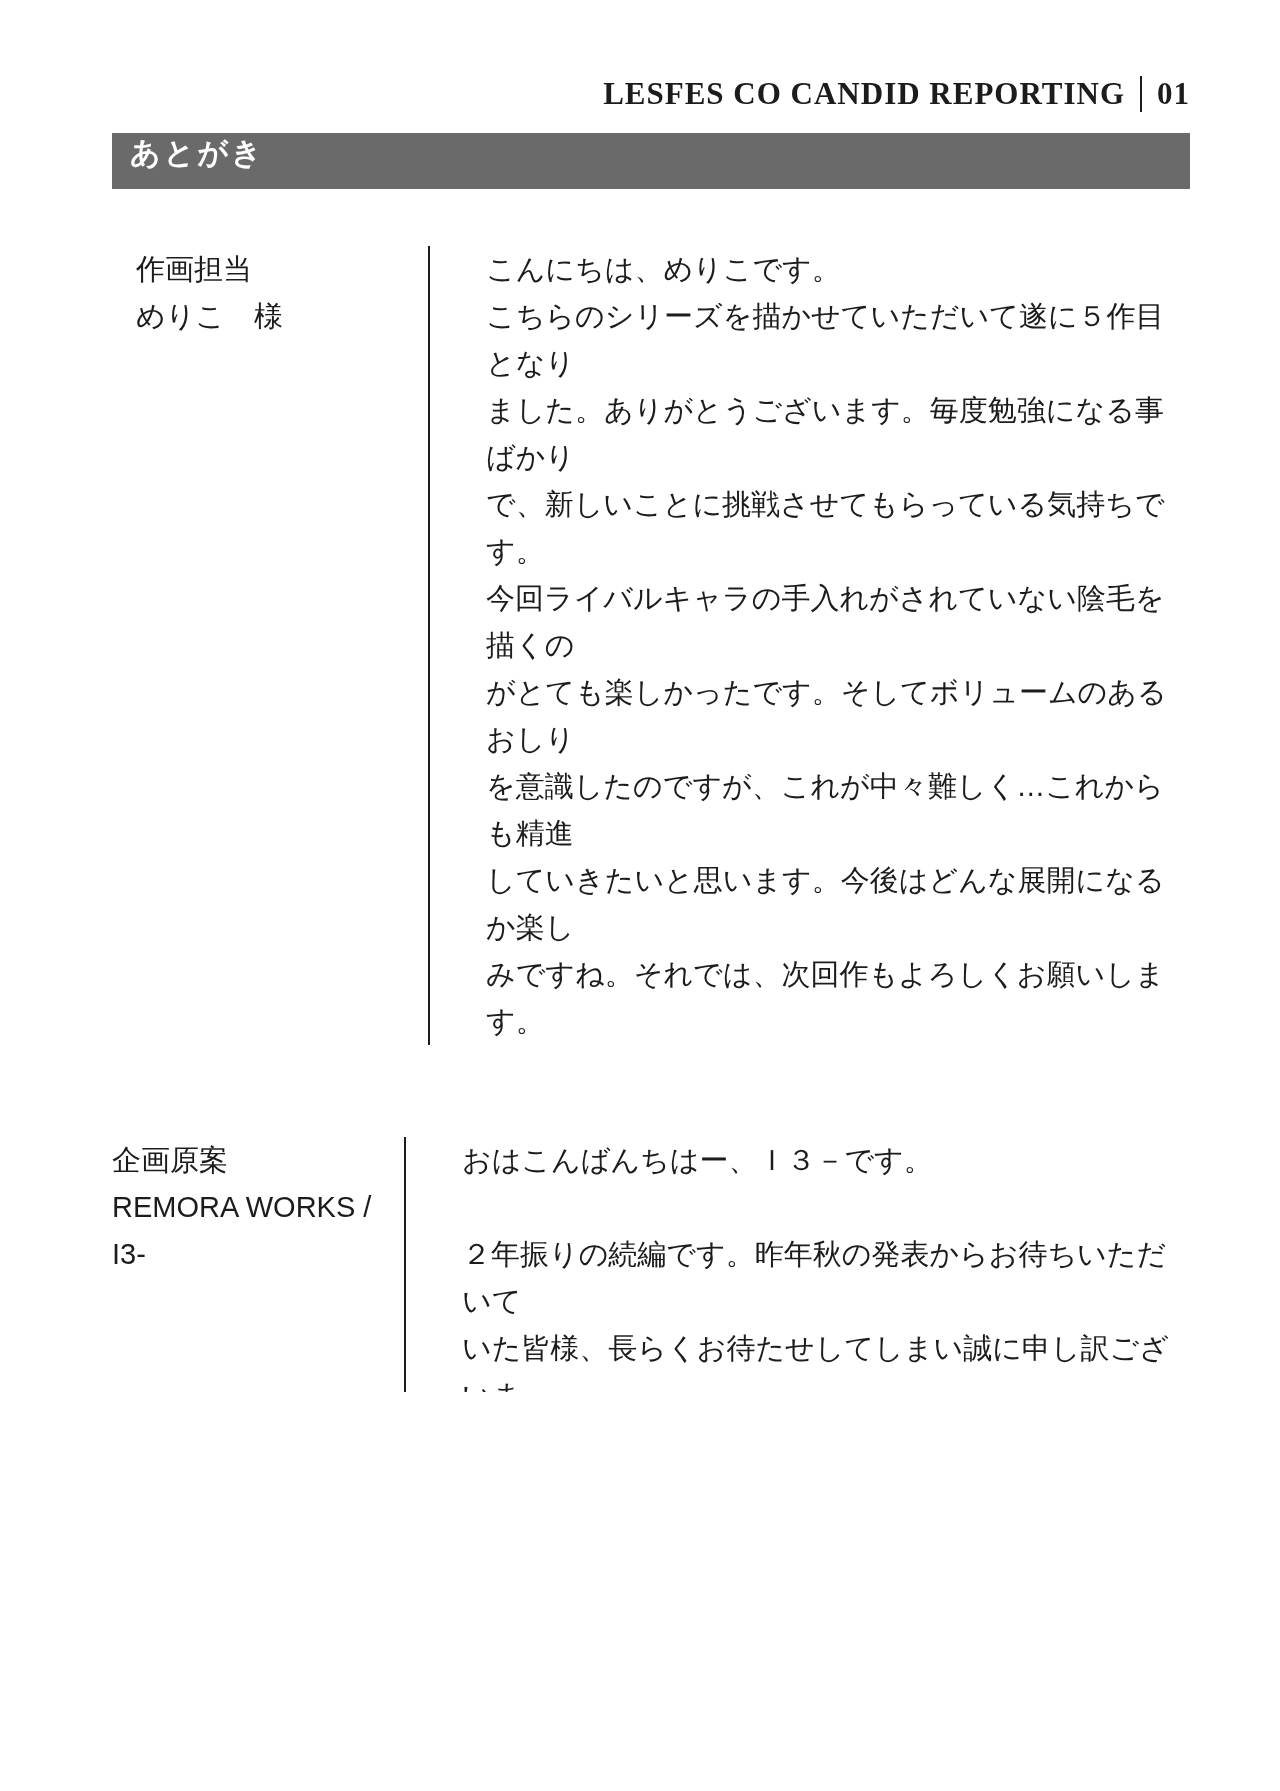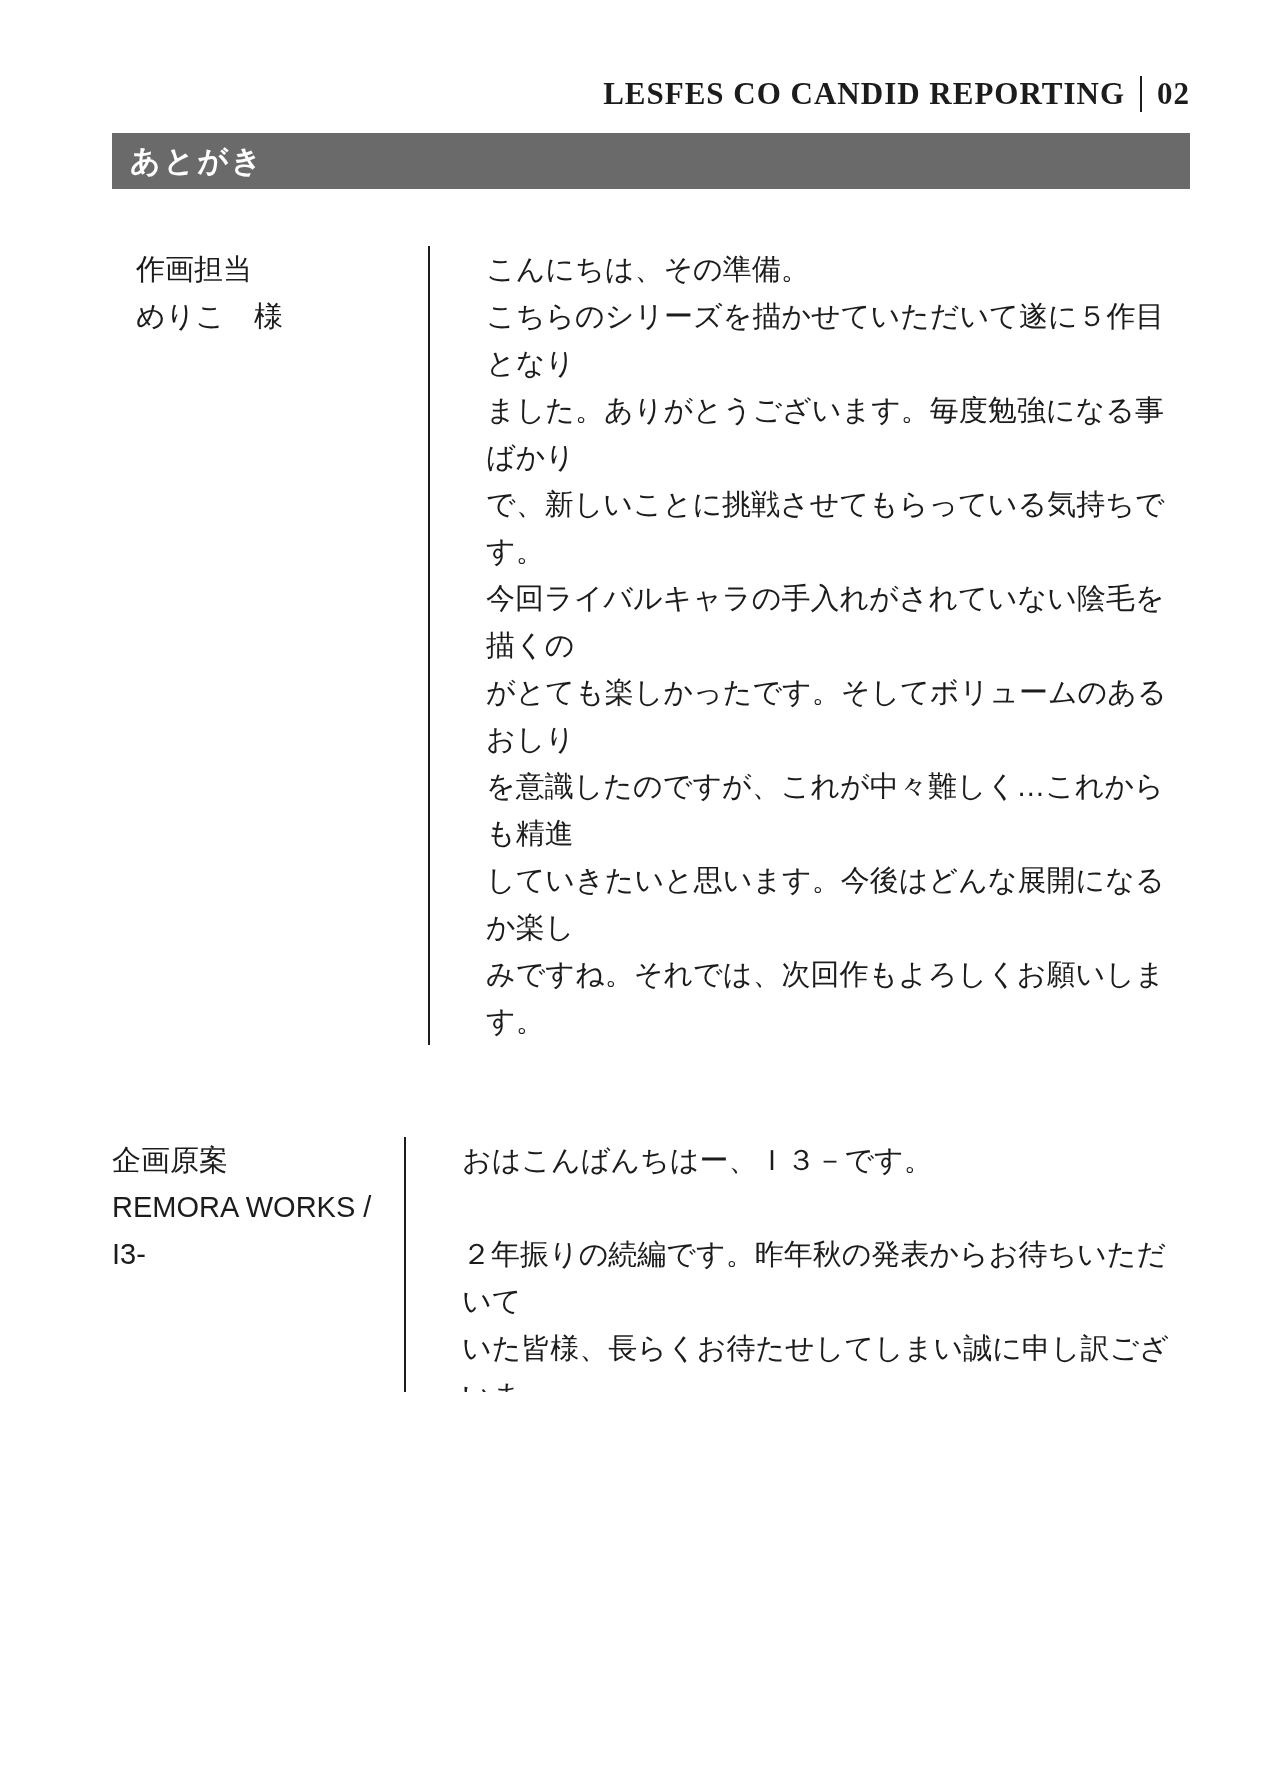--- a/index.html
+++ b/index.html
@@ -33,21 +33,21 @@
   .header-divider{
     width:2px;
     height:36px;
     background:var(--text-color);
   }
   .banner{
     margin-top:21px;
     height:56px;
     background:var(--banner-bg);
     display:flex;
-    align-items:center;
+    align-items:flex-start;
     padding-left:18px;
     box-sizing:border-box;
   }
   .banner-title{
     color:#ffffff;
     font-family:"Liberation Serif","DejaVu Serif",serif;
     font-weight:bold;
     font-size:30px;
     letter-spacing:3px;
   }
@@ -76,31 +76,31 @@
   }
 </style>
 </head>
 <body>
 
 <div class="page">
 
   <header class="page-header">
     <span class="header-title">LESFES CO CANDID REPORTING</span>
     <span class="header-divider"></span>
-    <span class="header-page-number">02</span>
+    <span class="header-page-number">01</span>
   </header>
 
   <div class="banner">
     <span class="banner-title">あとがき</span>
   </div>
 
   <section class="entry entry-artist">
     <div class="role-col">作画担当
 めりこ　様</div>
-    <div class="text-col">こんにちは、その準備。
+    <div class="text-col">こんにちは、めりこです。
 こちらのシリーズを描かせていただいて遂に５作目となり
 ました。ありがとうございます。毎度勉強になる事ばかり
 で、新しいことに挑戦させてもらっている気持ちです。
 今回ライバルキャラの手入れがされていない陰毛を描くの
 がとても楽しかったです。そしてボリュームのあるおしり
 を意識したのですが、これが中々難しく…これからも精進
 していきたいと思います。今後はどんな展開になるか楽し
 みですね。それでは、次回作もよろしくお願いします。</div>
   </section>
 

